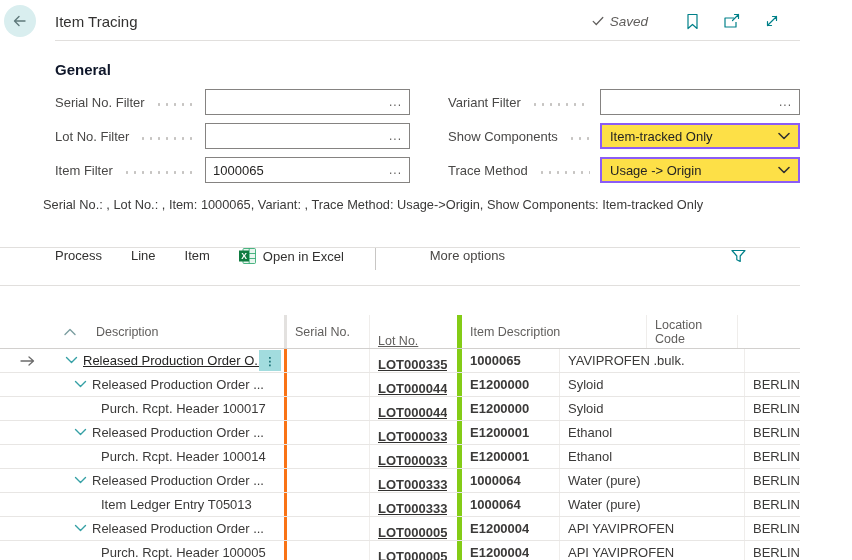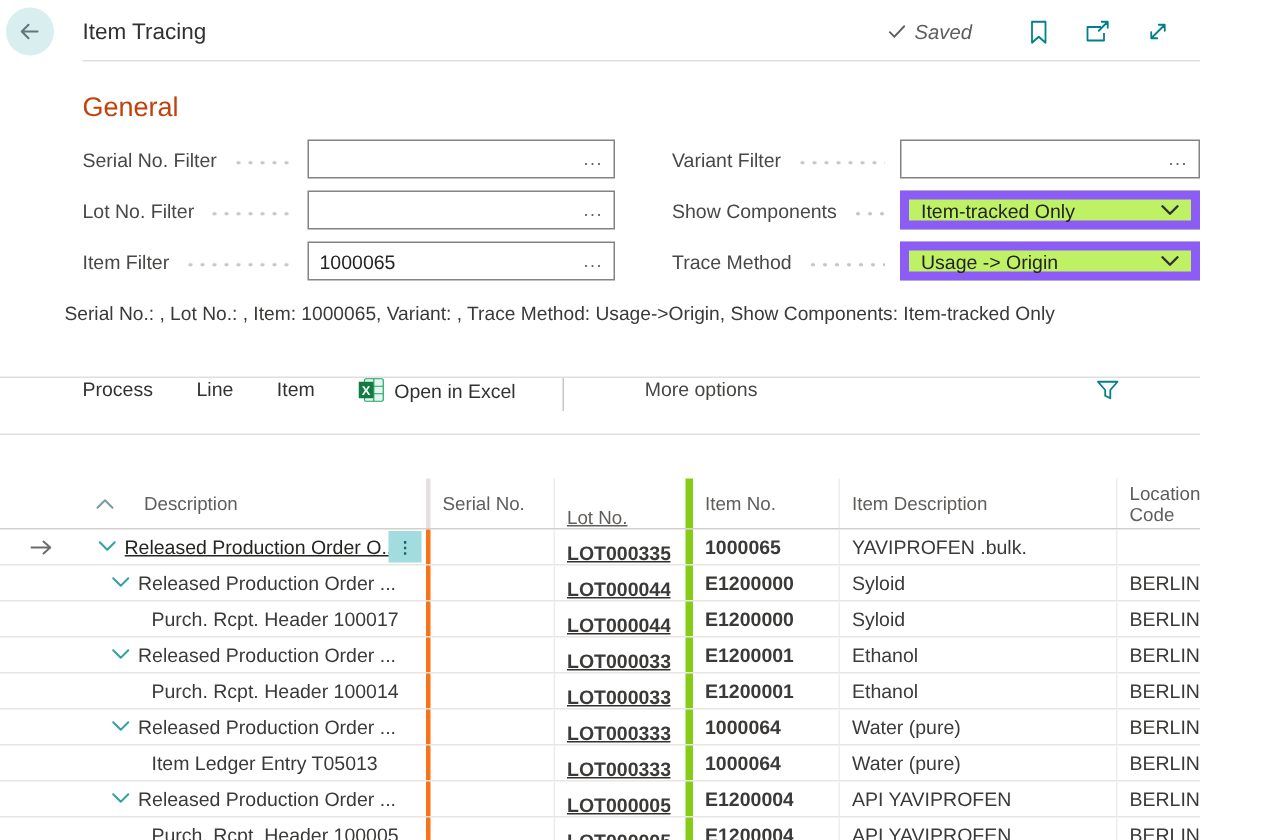--- a/index.html
+++ b/index.html
@@ -11,29 +11,29 @@
   .top-header { height:40px; display:flex; align-items:center; padding:2px 18px 0 4px; }
   .back-btn { width:32px; height:32px; border-radius:50%; background:#d9eeef; display:flex; align-items:center; justify-content:center; cursor:pointer; flex:none; }
   .page-title { margin-left:19px; font-size:15px; color:#323130; }
   .header-right { margin-left:auto; display:flex; align-items:center; gap:20px;font-style:italic; }
   .saved { display:flex; align-items:center; gap:5px; color:#605e5c; font-size:13.5px; margin-right:14px; }
   .icon-btn { width:20px; height:20px; display:flex; align-items:center; justify-content:center; cursor:pointer; }
   .header-divider { border-bottom:1px solid #e1dfdd; margin-left:55px; }
 
   
   .general { padding:20px 16px 0 55px; }
-  .section-title { font-weight:normal; color:#c2410c; font-size:18px; margin-bottom:11px; }
+  .section-title { font-weight:bold; color:#0f172a; font-size:15px; margin-bottom:11px; }
   .fields-grid { display:grid; grid-template-columns:355px 352px; column-gap:38px; }
   .field-row { display:flex; align-items:center; height:26px; margin-bottom:8px; }
   .field-label { color:#494847; white-space:nowrap; font-size:13px; }
   .leader { flex:1; height:3px; margin:4px 10px 0 10px; background-image:radial-gradient(circle, #c6c4c2 1.1px, transparent 1.3px); background-size:8px 3px; background-repeat:repeat-x; background-position:left center; }
   .bc-input { width:205px; height:26px; border:1px solid #858381; background:#fff; display:flex; align-items:center; padding:0 7px; flex:none; }
   .bc-input input { border:none; outline:none; flex:1; min-width:0; font:inherit; color:#252423; padding:0; background:transparent; }
   .assist-edit { color:#605e5c; font-size:12px; letter-spacing:1px; cursor:pointer; flex:none; line-height:10px; }
-  .bc-select { width:200px; height:26px; border:6px solid #8b5cf6; background:#bef264; display:flex; align-items:center; justify-content:space-between; padding:0 8px; cursor:pointer; flex:none; color:#252423; }
+  .bc-select { width:200px; height:26px; border:2px solid #8b5cf6; background:#fde047; display:flex; align-items:center; justify-content:space-between; padding:0 8px; cursor:pointer; flex:none; color:#252423; }
   .summary-line { padding:6px 16px 0 43px; color:#3b3a39; font-size:12.8px; }
 
   
   .toolbar { margin-top:35px; height:39px; border-top:1px solid #e1dfdd; border-bottom:1px solid #e1dfdd; display:flex; align-items:flex-start; padding-left:55px; }
   .tb-item { margin-right:29px; color:#323130; cursor:pointer; }
   .tb-excel { display:flex; align-items:center; gap:7px; margin-right:0; cursor:pointer; color:#323130; }
   .tb-sep { width:1px; height:22px; background:#c8c6c4; margin:0 31px; }
   .tb-more { color:#484644; cursor:pointer;padding-left:23px; }
   .tb-filter { margin-left:auto; margin-right:53px; cursor:pointer; display:flex; align-items:center; }
 
@@ -200,23 +200,20 @@
           </svg>
         </span>
         <span style="margin-left:13px;">Description</span>
       </div>
       <div class="col-serial">
           <span>Serial No.</span>
         </div>
       <div class="col-lot">
           <span>Lot No.</span>
         </div>
-      <div class="col-itemno">
-          <span>Item No.</span>
-        </div>
       <div class="col-itemdesc">
           <span>Item Description</span>
         </div>
       <div class="col-loc">
           <span>Location Code</span>
         </div>
       <div class="col-extra"></div>
     </div>
     <div>
         <div class="trow">

